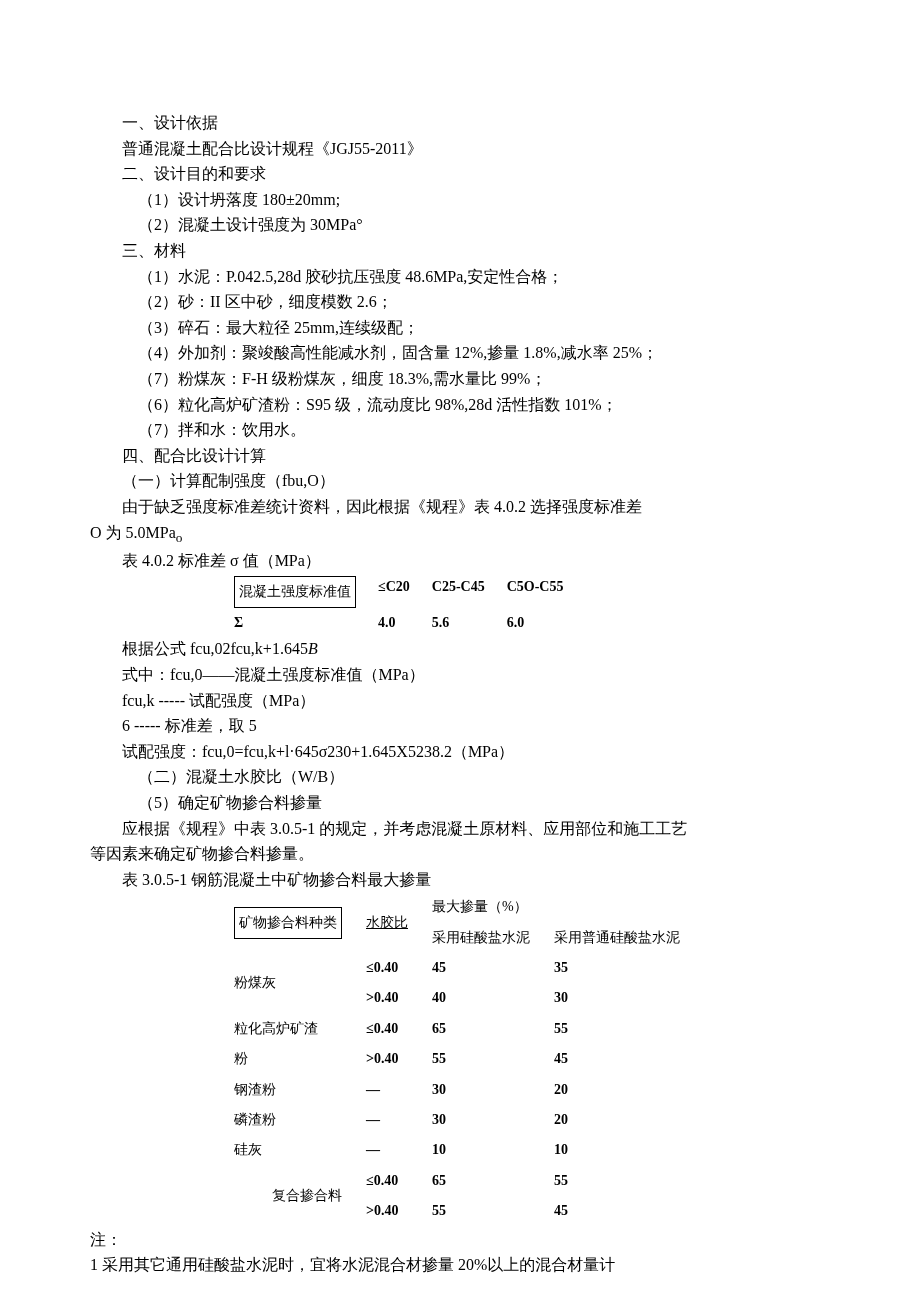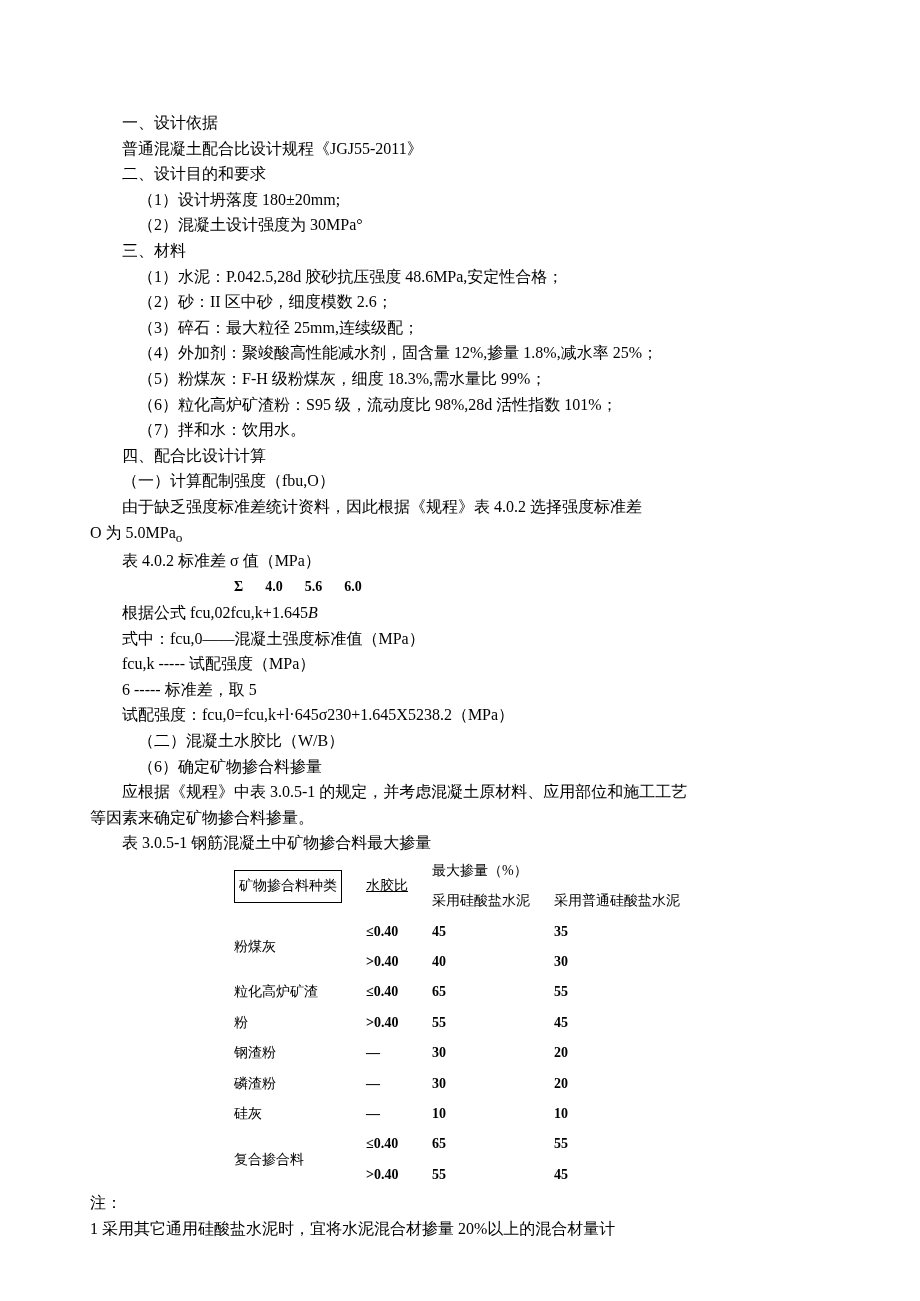--- a/index.html
+++ b/index.html
@@ -41,47 +41,53 @@
 <p class="indent1">一、设计依据</p>
 <p class="indent1">普通混凝土配合比设计规程《JGJ55-2011》</p>
 <p class="indent1">二、设计目的和要求</p>
 <p class="indent2">（1）设计坍落度 180±20mm;</p>
 <p class="indent2">（2）混凝土设计强度为 30MPa°</p>
 <p class="indent1">三、材料</p>
 <p class="indent2">（1）水泥：P.042.5,28d 胶砂抗压强度 48.6MPa,安定性合格；</p>
 <p class="indent2">（2）砂：II 区中砂，细度模数 2.6；</p>
 <p class="indent2">（3）碎石：最大粒径 25mm,连续级配；</p>
 <p class="indent2">（4）外加剂：聚竣酸高性能减水剂，固含量 12%,掺量 1.8%,减水率 25%；</p>
-<p class="indent2">（5）粉煤灰：F-H 级粉煤灰，细度 18.3%,需水量比 99%；</p>
+<p class="indent2">（7）粉煤灰：F-H 级粉煤灰，细度 18.3%,需水量比 99%；</p>
 <p class="indent2">（6）粒化高炉矿渣粉：S95 级，流动度比 98%,28d 活性指数 101%；</p>
 <p class="indent2">（7）拌和水：饮用水。</p>
 <p class="indent1">四、配合比设计计算</p>
 <p class="indent1">（一）计算配制强度（fbu,O）</p>
 <p class="indent1">由于缺乏强度标准差统计资料，因此根据《规程》表 4.0.2 选择强度标准差</p>
 <p class="no-indent"><span>O 为 5.0MPa</span><span class="sub">o</span></p>
 <p class="indent1">表 4.0.2 标准差 σ 值（MPa）</p>
 
 <table>
   <tbody>
+      <tr>
+    <td><span class="boxed">混凝土强度标准值</span></td>
+    <td class="bold">≤C20</td>
+    <td class="bold">C25-C45</td>
+    <td class="bold">C5O-C55</td>
+  </tr>
   <tr>
     <td class="bold">Σ</td>
     <td class="bold">4.0</td>
     <td class="bold">5.6</td>
     <td class="bold">6.0</td>
   </tr>
 </tbody>
   </table>
 
 <p class="indent1"><span>根据公式 fcu,02fcu,k+1.645</span><i>B</i></p>
 <p class="indent1">式中：fcu,0——混凝土强度标准值（MPa）</p>
 <p class="indent1">fcu,k ----- 试配强度（MPa）</p>
 <p class="indent1">6 ----- 标准差，取 5</p>
 <p class="indent1">试配强度：fcu,0=fcu,k+l·645σ230+1.645X5238.2（MPa）</p>
 <p class="indent2">（二）混凝土水胶比（W/B）</p>
-<p class="indent2">（6）确定矿物掺合料掺量</p>
+<p class="indent2">（5）确定矿物掺合料掺量</p>
 <p class="indent1">应根据《规程》中表 3.0.5-1 的规定，并考虑混凝土原材料、应用部位和施工工艺</p>
 <p class="no-indent">等因素来确定矿物掺合料掺量。</p>
 <p class="indent1">表 3.0.5-1 钢筋混凝土中矿物掺合料最大掺量</p>
 
 <table class="tbl2">
   <tbody>
       <tr>
     <td rowspan="2" style="vertical-align:middle;"><span class="boxed">矿物掺合料种类</span></td>
     <td rowspan="2" style="vertical-align:middle;text-decoration:underline;">水胶比</td>
     <td>最大掺量（%）</td>
@@ -126,21 +132,21 @@
     <td class="bold">30</td>
     <td class="bold">20</td>
   </tr>
   <tr>
     <td>硅灰</td>
     <td class="bold">—</td>
     <td class="bold">10</td>
     <td class="bold">10</td>
   </tr>
   <tr>
-    <td rowspan="2" style="vertical-align:middle;">复合掺合料</td>
+    <td rowspan="2" style="vertical-align:middle;text-align:right;">复合掺合料</td>
     <td class="bold">≤0.40</td>
     <td class="bold">65</td>
     <td class="bold">55</td>
   </tr>
   <tr>
     <td class="bold">&gt;0.40</td>
     <td class="bold">55</td>
     <td class="bold">45</td>
   </tr>
 </tbody>

